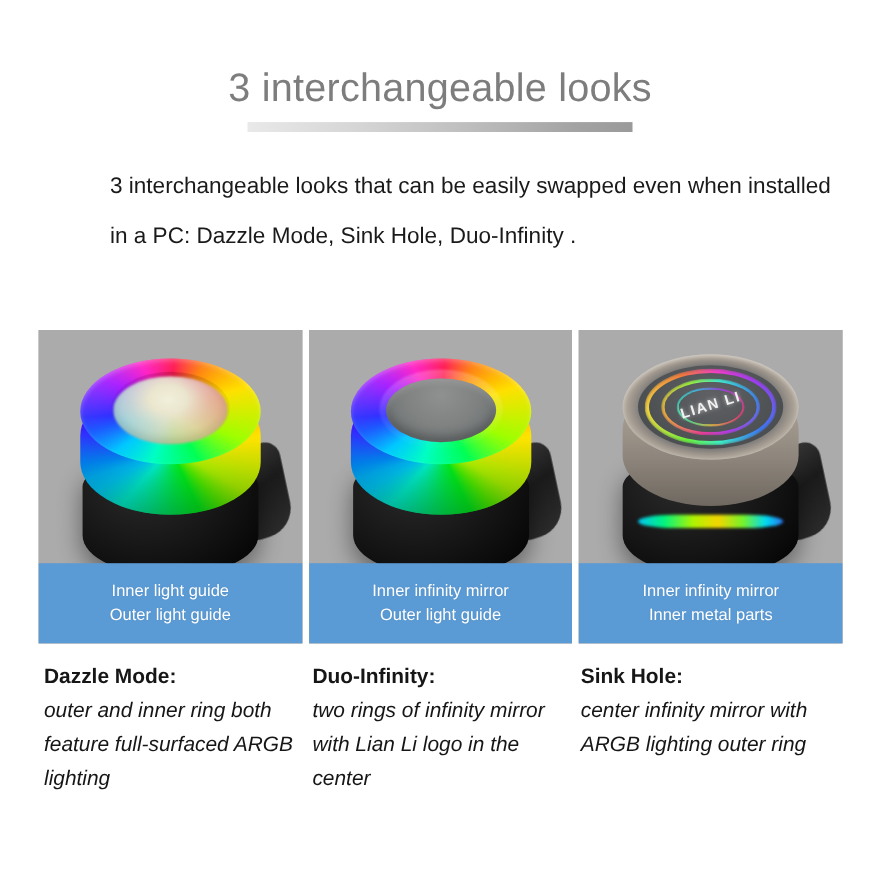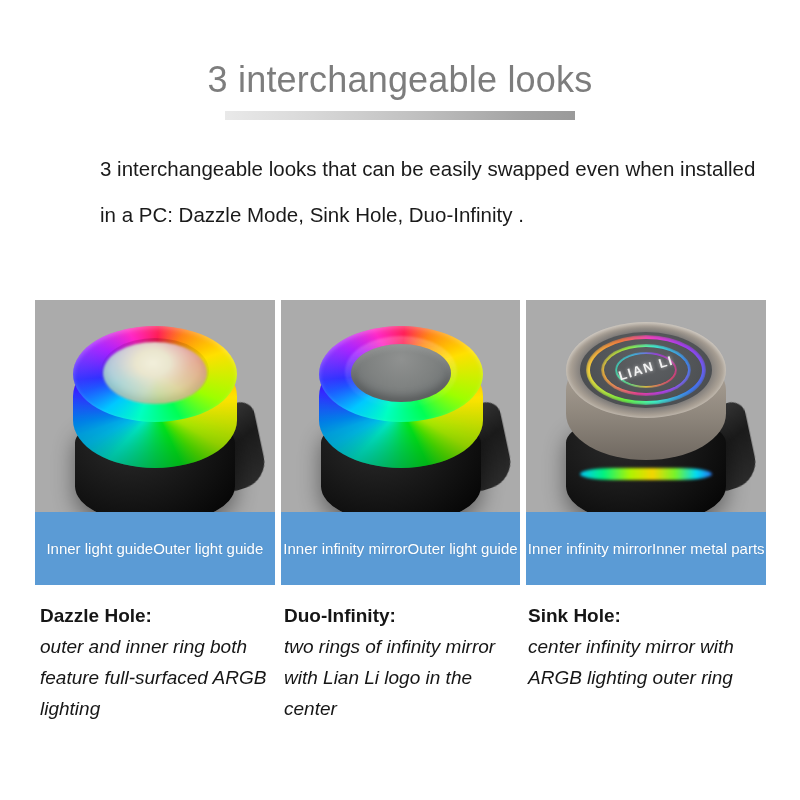--- a/index.html
+++ b/index.html
@@ -297,20 +297,21 @@
   
   .caption-bar {
     position: absolute;
     left: 0;
     right: 0;
     bottom: 0;
     height: 73px;
     background: #5b9bd5;
     color: #ffffff;
     display: flex;
+    flex-direction: column;
     align-items: center;
     justify-content: center;
     line-height: 22px;
     font-size: 15px;
     text-shadow: 0 0 2px rgba(0,0,0,0.10);
   }
   .caption-bar span { display: block; }
 
   
   .desc-row {
@@ -406,21 +407,21 @@
       <span>Inner infinity mirror</span>
       <span>Inner metal parts</span>
     </div>
   </div>
 
 </div>
 
 <div class="desc-row">
 
   <div class="desc">
-    <span class="desc-title">Dazzle Hole:</span>
+    <span class="desc-title">Dazzle Mode:</span>
     <span class="desc-body">outer and inner ring both feature full-surfaced ARGB lighting</span>
   </div>
 
   <div class="desc">
     <span class="desc-title">Duo-Infinity:</span>
     <span class="desc-body">two rings of infinity mirror with Lian Li logo in the center</span>
   </div>
 
   <div class="desc">
     <span class="desc-title">Sink Hole:</span>

